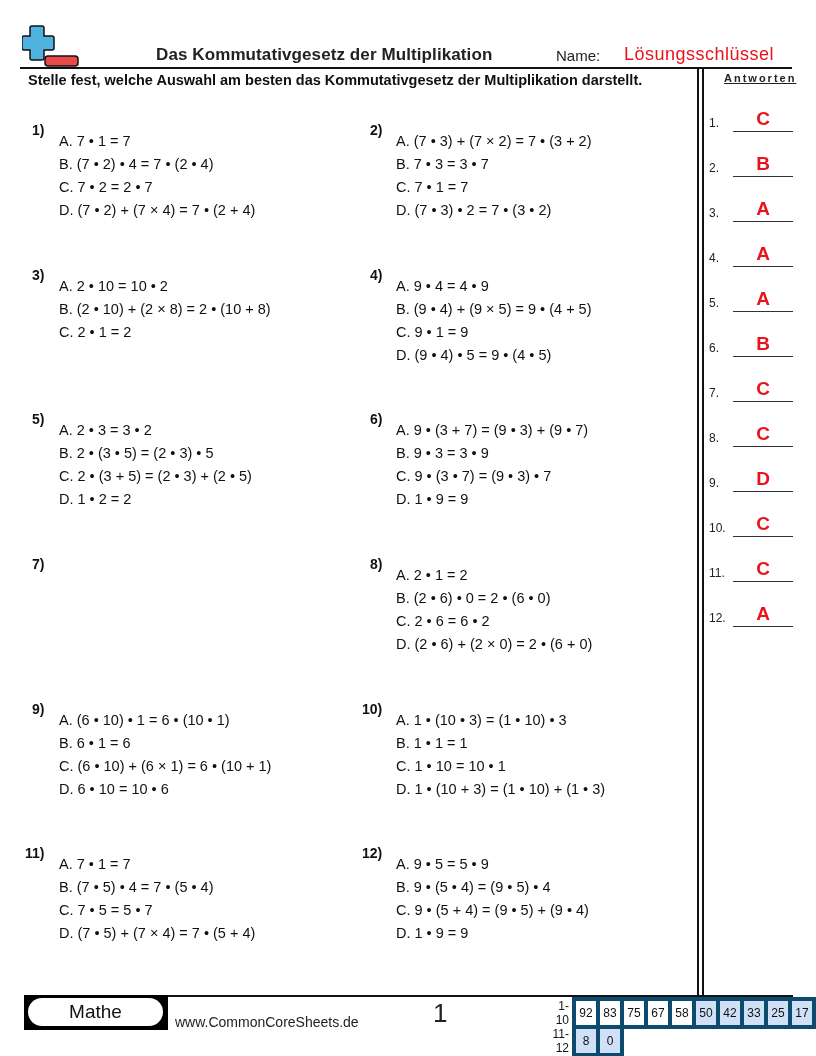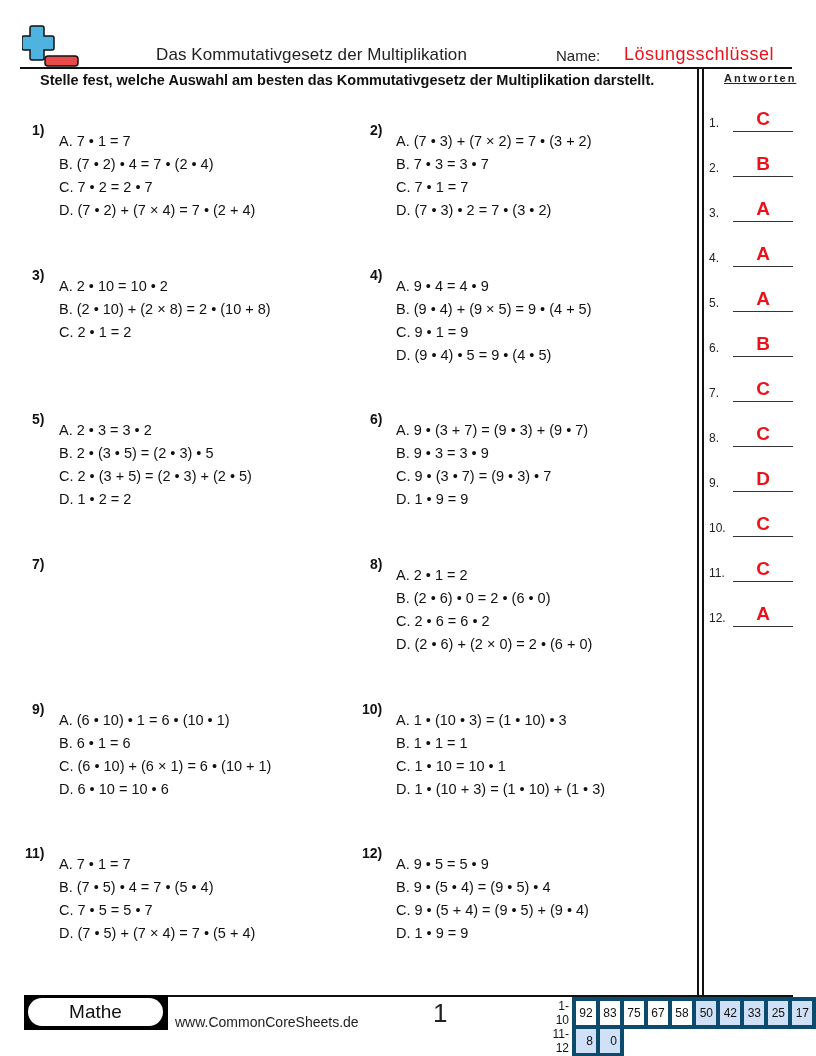--- a/index.html
+++ b/index.html
@@ -1,44 +1,44 @@
 <!DOCTYPE html>
 <html><head>
 <meta charset="utf-8">
 <style>
   html, body { margin:0; padding:0; background:#fff; }
   body { width:816px; height:1056px; position:relative; overflow:hidden;
          font-family:"Liberation Sans", sans-serif; color:#111; }
   .abs { position:absolute; }
   .logo { left:22px; top:24px; width:58px; height:44px; }
-  .title { left:156px; top:45px; font-size:17px; color:#222; letter-spacing:0.1px; }
+  .title { left:156px; top:45px; font-size:17px; color:#222; letter-spacing:0.1px;font-weight:bold; }
   .name-label { left:556px; top:47px; font-size:15px; color:#222; }
   .answer-key { left:624px; top:44px; font-size:18px; font-weight:normal; color:#e8131b; letter-spacing:0.5px; }
   .top-rule { left:20px; top:67px; width:772px; height:2px; background:#111; }
-  .instructions { left:40px; top:72px; font-size:14.5px; font-weight:bold; color:#111; }
+  .instructions { left:28px; top:72px; font-size:14.5px; font-weight:bold; color:#111; }
   .vrule1 { left:697px; top:69px; width:2px; height:928px; background:#111; }
   .vrule2 { left:702px; top:69px; width:2px; height:928px; background:#111; }
   .answers-head { left:708px; top:72px; font-size:11px; font-weight:bold; letter-spacing:2px; color:#222; text-decoration:underline;margin-left:16px; }
   .ans-row { left:709px; width:84px; height:26px; }
   .ans-num { position:absolute; left:0; bottom:2px; font-size:12px; color:#222; }
   .ans-line { position:absolute; left:24px; right:0; bottom:0; height:1.5px; background:#333; }
   .ans-val { position:absolute; left:24px; right:0; bottom:2px; text-align:center; font-size:19px; font-weight:bold; color:#e8131b; }
   .problem { width:320px; }
   .pnum { position:absolute; left:0; top:0; font-size:14px; font-weight:bold; color:#111; }
   .opts { position:absolute; top:8px; font-size:14.5px; line-height:23px; color:#111; }
   .opt { white-space:nowrap; }
   .bottom-rule { left:168px; top:995px; width:625px; height:1.5px; background:#111; }
   .mathe-box { left:24px; top:995px; width:144px; height:35px; background:#000; }
   .mathe-pill { left:28px; top:998px; width:135px; height:28px; background:#fff; border-radius:15px; text-align:center; font-size:19px; font-weight:normal; line-height:28px; color:#111; }
   .site { left:175px; top:1014px; font-size:14px; color:#222; }
   .page-num { left:433px; top:998px; font-size:26px; color:#222; }
   .score-table { left:548px; top:997px; border-collapse:collapse; font-size:12px; }
   .score-table td { border:4px solid #0c4a6e; padding:0 3px; height:15px; text-align:center; min-width:14px; }
   .score-table td.lbl { border:none; text-align:right; padding-right:3px; }
-  .score-table td.hl { background:#cfe0f7;text-align:right; }
+  .score-table td.hl { background:#cfe0f7; }
 </style>
 </head>
 <body>
 
 <div class="abs logo">
   <svg width="58" height="44" viewBox="0 0 58 44">
     <path d="M10 2 h10 a2 2 0 0 1 2 2 v8 h8 a2 2 0 0 1 2 2 v10 a2 2 0 0 1 -2 2 h-8 v8 a2 2 0 0 1 -2 2 h-10 a2 2 0 0 1 -2 -2 v-8 h-6 a2 2 0 0 1 -2 -2 v-10 a2 2 0 0 1 2 -2 h6 v-8 a2 2 0 0 1 2 -2 z" fill="#4fb3e0" stroke="#111" stroke-width="1.5"></path>
     <rect x="23" y="32" width="33" height="10" rx="3" fill="#e84a4a" stroke="#111" stroke-width="1.5"></rect>
   </svg>
 </div>

